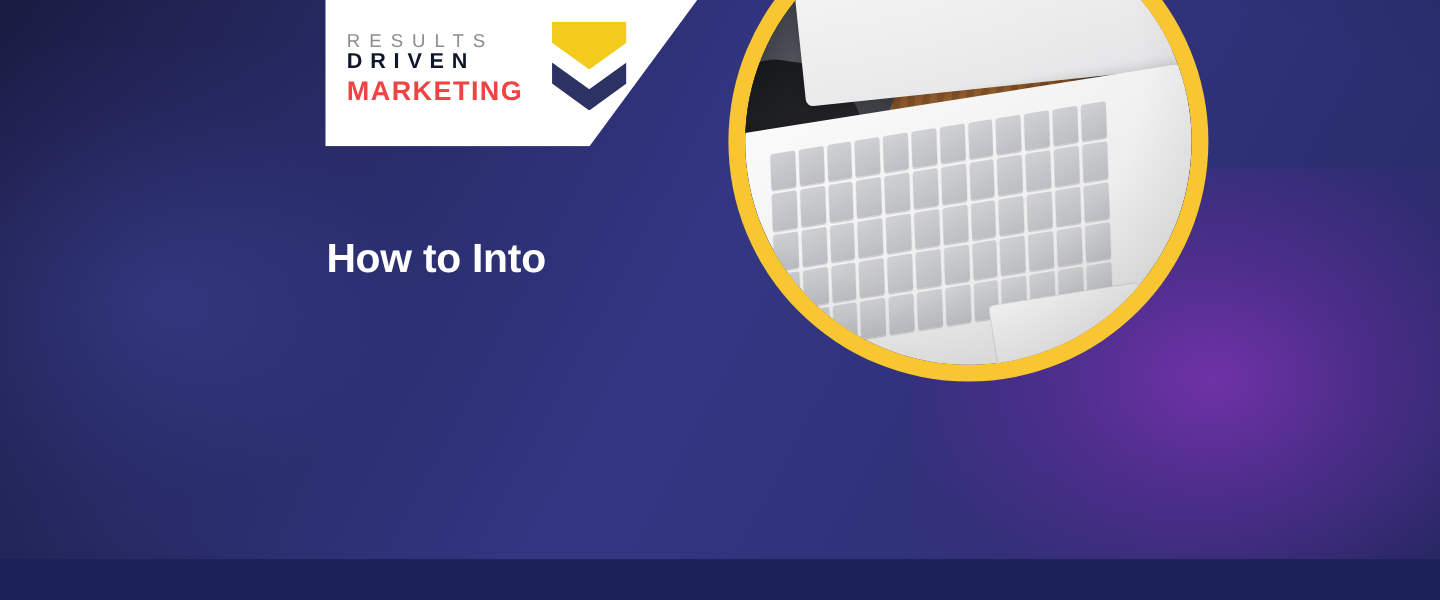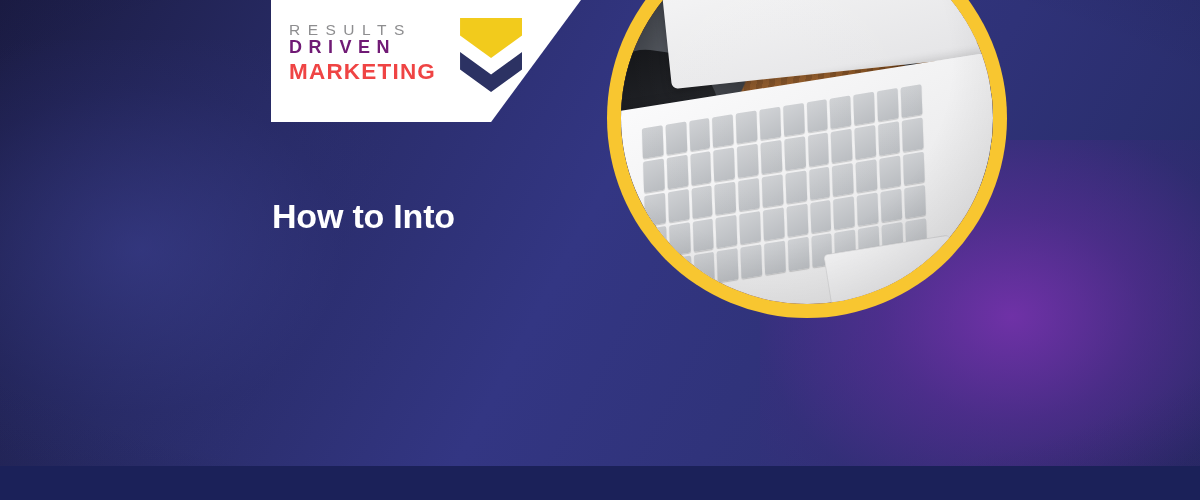--- a/index.html
+++ b/index.html
@@ -252,37 +252,38 @@
     width: 310px;
     height: 122px;
     background: #ffffff;
     clip-path: polygon(0 0, 100% 0, 71% 100%, 0 100%);
   }
   .logo-inner {
     position: absolute;
     left: 18px;
     top: 22px;
     display: flex;
+    align-items: center;
     gap: 22px;
   }
   .logo-words {
     display: flex;
     flex-direction: column;
     line-height: 1;
   }
   .logo-l1 {
     font-size: 15.5px;
     letter-spacing: 7.5px;
     color: #8d8d8f;
     font-weight: 400;
   }
   .logo-l2 {
     font-size: 18px;
     letter-spacing: 6.5px;
-    color: #701a75;
+    color: #0f172a;
     font-weight: 700;
     margin-top: 0;
   }
   .logo-l3 {
     font-size: 22.5px;
     letter-spacing: 1.2px;
     color: #ef4444;
     font-weight: 700;
     margin-top: 5px;
   }

